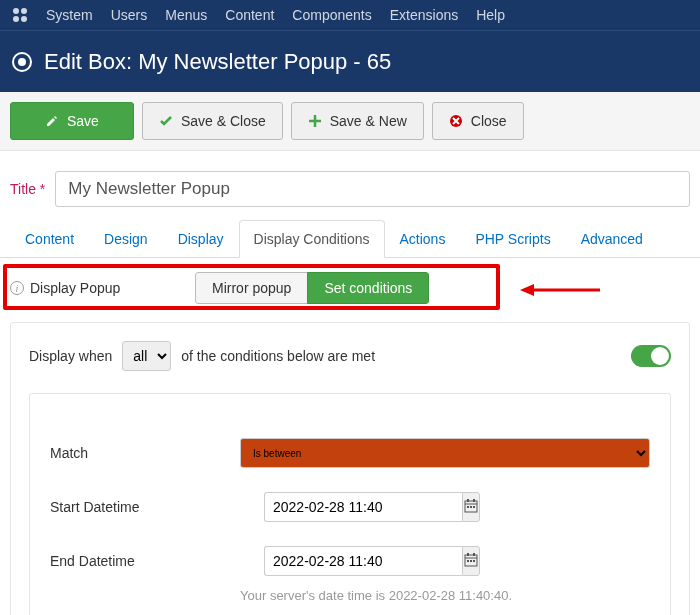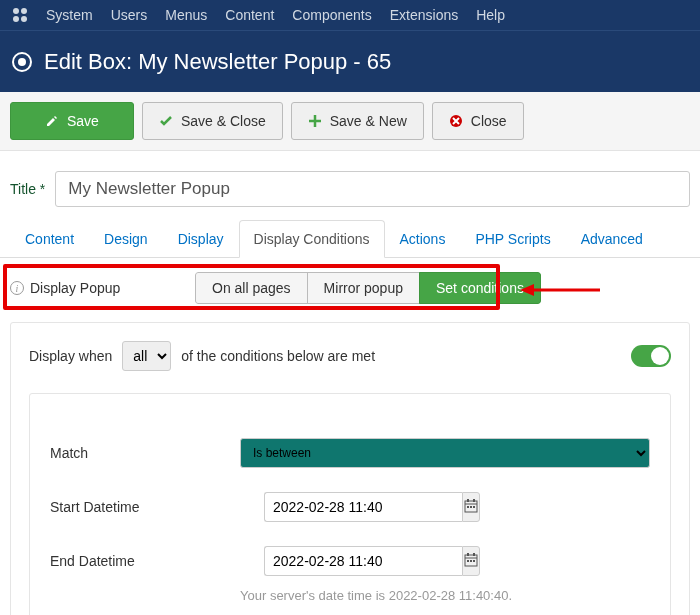--- a/index.html
+++ b/index.html
@@ -78,21 +78,21 @@
       text-align: right;
     }
     .btn-light { background: #f0f0f0; }
     
     .title-row {
       display: flex;
       align-items: center;
       padding: 20px 10px 12px 10px;
       gap: 10px;
     }
-    .title-row label { font-size: 14px; color:#14532d; }
+    .title-row label { font-size: 14px; color:#be185d; }
     .title-row input {
       flex: 1;
       height: 36px;
       border: 1px solid #ccc;
       border-radius: 3px;
       padding: 0 12px;
       font-size: 17px;
       color: #555;
     }
     
@@ -203,21 +203,21 @@
       color: #0071c5; font-size: 15px; cursor:pointer;
       display:flex; align-items:center; gap:5px;
     }
     .caret-down { width:0; height:0; border-left:4px solid transparent; border-right:4px solid transparent; border-top:5px solid #0071c5;}
     .form-row {
       display:flex; align-items:center; margin-top: 24px;
     }
     .form-row .flabel { width: 190px; font-size: 14px; color:#333;}
     .form-row select.full {
       flex:1; height:30px; border:1px solid #ccc; border-radius:3px;
-      padding: 0 8px; font-size:12px; background:#0f766e;
+      padding: 0 8px; font-size:10px; background:#c2410c;
     }
     .dt-group { display:flex; width: 240px; }
     .dt-group input {
       flex:1; height:30px; border:1px solid #ccc; border-right:none;
       border-radius:3px 0 0 3px; padding:0 8px; font-size:14px;margin-left:24px;
     }
     .dt-group .cal-btn {
       width: 36px; height:30px; border:1px solid #ccc; border-radius:0 3px 3px 0;
       background:#f0f0f0; display:flex; align-items:center; justify-content:center;
       cursor:pointer;
@@ -303,21 +303,20 @@
   <div class="tab">Advanced</div>
 </div>
 
 <div class="highlight-wrap">
   <div class="dp-row">
     <div class="dp-label-wrap">
       <span class="info-icon">i</span>
       <span>Display Popup</span>
     </div>
     <div class="btn-group">
-      <div class="seg">On all pages</div>
       <div class="seg">Mirror popup</div>
       <div class="seg active">Set conditions</div>
     </div>
   </div>
   <div class="highlight-box"></div>
   <svg class="arrow" width="80" height="20">
     <line x1="80" y1="10" x2="10" y2="10" stroke="#e60000" stroke-width="3"></line>
     <polygon points="0,10 14,4 14,16" fill="#e60000"></polygon>
   </svg>
 </div>

